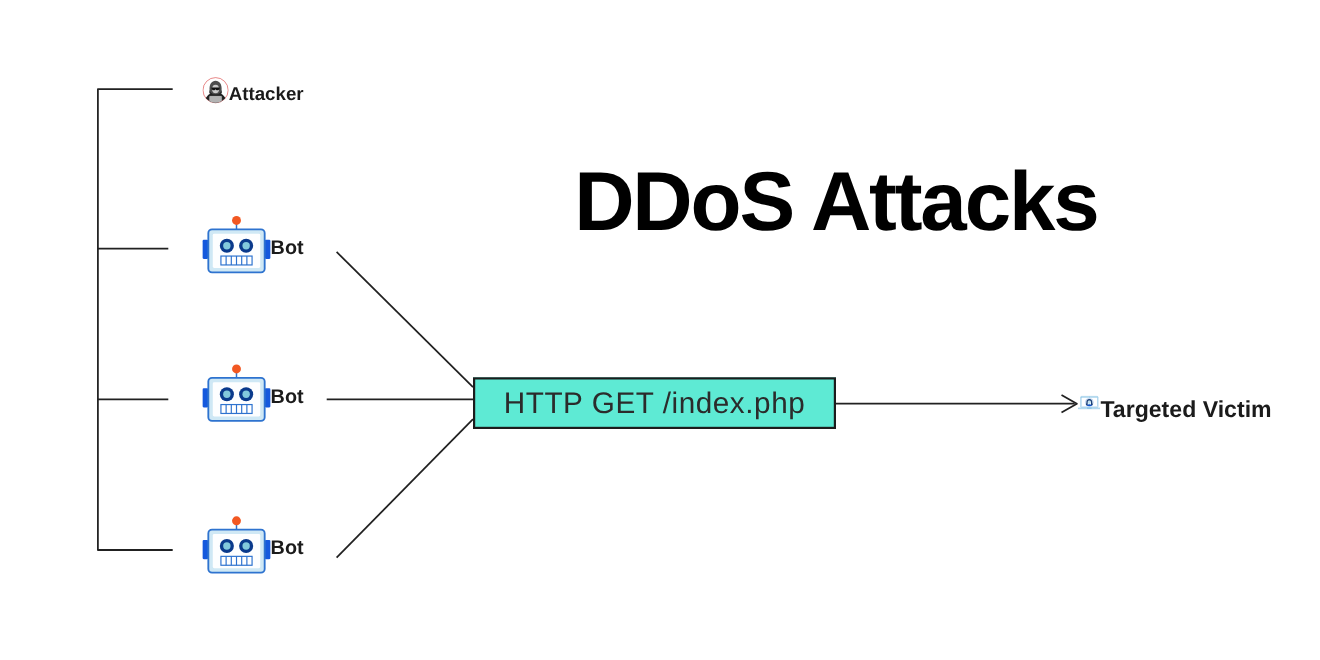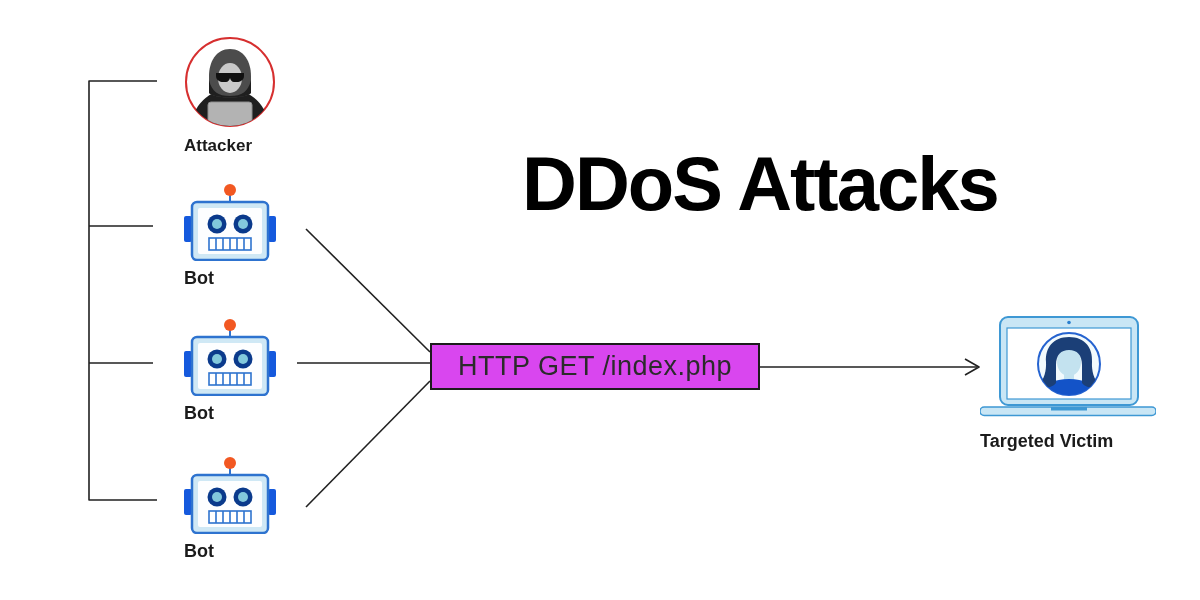--- a/index.html
+++ b/index.html
@@ -35,47 +35,47 @@
     font-weight: 700;
     letter-spacing: -2px;
     color: #000000;
     white-space: nowrap;
     line-height: 1;
   }
 
   .node {
     position: absolute;
     display: flex;
-    flex-direction: column;
+    align-items: center;
   }
   .node-label {
     font-weight: 700;
     color: #1b1b1b;
     white-space: nowrap;
   }
 
   .attacker-node { left: 184px; top: 36px; width: 92px; }
   .attacker-node .node-label { margin-top: 8px; font-size: 17px; }
 
   .bot-node { left: 184px; width: 92px; }
   .bot-node.b1 { top: 183px; }
   .bot-node.b2 { top: 318px; }
   .bot-node.b3 { top: 456px; }
   .bot-node .node-label { margin-top: 7px; font-size: 18px; }
 
   .victim-node { left: 980px; top: 315px; width: 176px; }
-  .victim-node .node-label { margin-top: 14px; font-size: 18px; }
+  .victim-node .node-label { margin-top: 14px; font-size: 21px; }
 
   .request-box {
     position: absolute;
     left: 430px;
     top: 343px;
     width: 330px;
     height: 47px;
-    background: #d946ef;
+    background: #5eead4;
     border: 2px solid #1c1c1c;
     display: flex;
     align-items: center;
     justify-content: center;
   }
   .request-box span {
     font-size: 27px;
     color: #2b2b2b;
     letter-spacing: 0.5px;
     white-space: nowrap;

